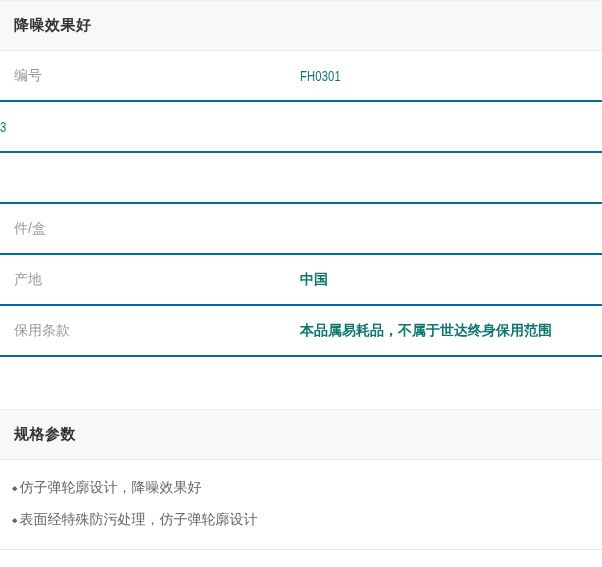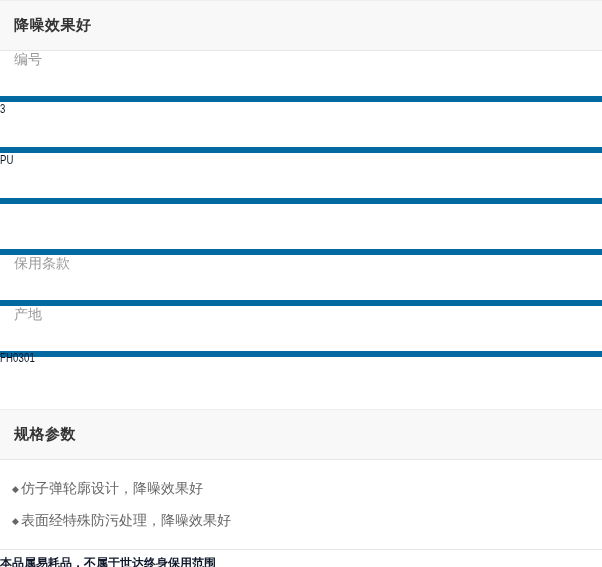--- a/index.html
+++ b/index.html
@@ -31,46 +31,46 @@
     font-size: 15px;
     font-weight: bold;
     color: #333333;
     letter-spacing: 0.5px;
   }
 
   
   .spec-row {
     height: 51px;
     display: flex;
-    border-bottom: 6px solid #0369a1;
-    flex-direction: column;
+    align-items: center;
+    border-bottom: 2px solid #0369a1;
   }
   .spec-label {
     flex: 0 0 300px;
     padding-left: 14px;
     font-size: 14px;
     color: #999999;
   }
   .spec-value {
     flex: 1;
-    font-size: 12px;
-    color: #0f172a;
+    font-size: 14px;
+    color: #0f766e;
   }
   .spec-value.bold { font-weight: bold; }
   .latin-condensed {
     display: inline-block;
     transform: scaleX(0.8);
     transform-origin: left center;
     letter-spacing: 0.2px;
   }
 
   .section-gap { height: 52px; background: #ffffff; }
 
   
-  .intro-content { padding: 13px 14px 0 12px; }
+  .intro-content { padding: 13px 14px 0 12px; font-family: Liberation Mono, monospace; }
   .bullet-line {
     margin: 0;
     font-size: 14px;
     line-height: 30px;
     color: #666666;
   }
   .bullet-marker {
     font-size: 9px;
     color: #666666;
     margin-right: 2px;
@@ -98,47 +98,47 @@
       <div class="spec-row">
         <span class="spec-label">编号</span>
         <span class="spec-value"><span class="latin-condensed">FH0301</span></span>
       </div>
 
       <div class="spec-row">
         <span class="spec-value"><span class="latin-condensed">3</span></span>
       </div>
 
       <div class="spec-row">
-        <span class="spec-value"><span class="latin-condensed">PU</span></span>
       </div>
 
       <div class="spec-row">
+        <span class="spec-label">件/盒</span>
+      </div>
+
+      <div class="spec-row">
+        <span class="spec-label">产地</span>
+        <span class="spec-value bold">中国</span>
       </div>
 
       <div class="spec-row">
         <span class="spec-label">保用条款</span>
         <span class="spec-value bold">本品属易耗品，不属于世达终身保用范围</span>
-      </div>
-
-      <div class="spec-row">
-        <span class="spec-label">产地</span>
-        <span class="spec-value bold">中国</span>
       </div>
 
     </div>
   </section>
 
   <div class="section-gap"></div>
 
   <section>
     <div class="section-header">
       <h2 class="section-title">规格参数</h2>
     </div>
 
     <div class="intro-content">
       <p class="bullet-line"><span class="bullet-marker">◆</span><span>仿子弹轮廓设计，降噪效果好</span></p>
-      <p class="bullet-line"><span class="bullet-marker">◆</span><span>表面经特殊防污处理，降噪效果好</span></p>
+      <p class="bullet-line"><span class="bullet-marker">◆</span><span>表面经特殊防污处理，仿子弹轮廓设计</span></p>
     </div>
 
     <div class="bottom-divider"></div>
   </section>
 
 </div>
 
 </body></html>

